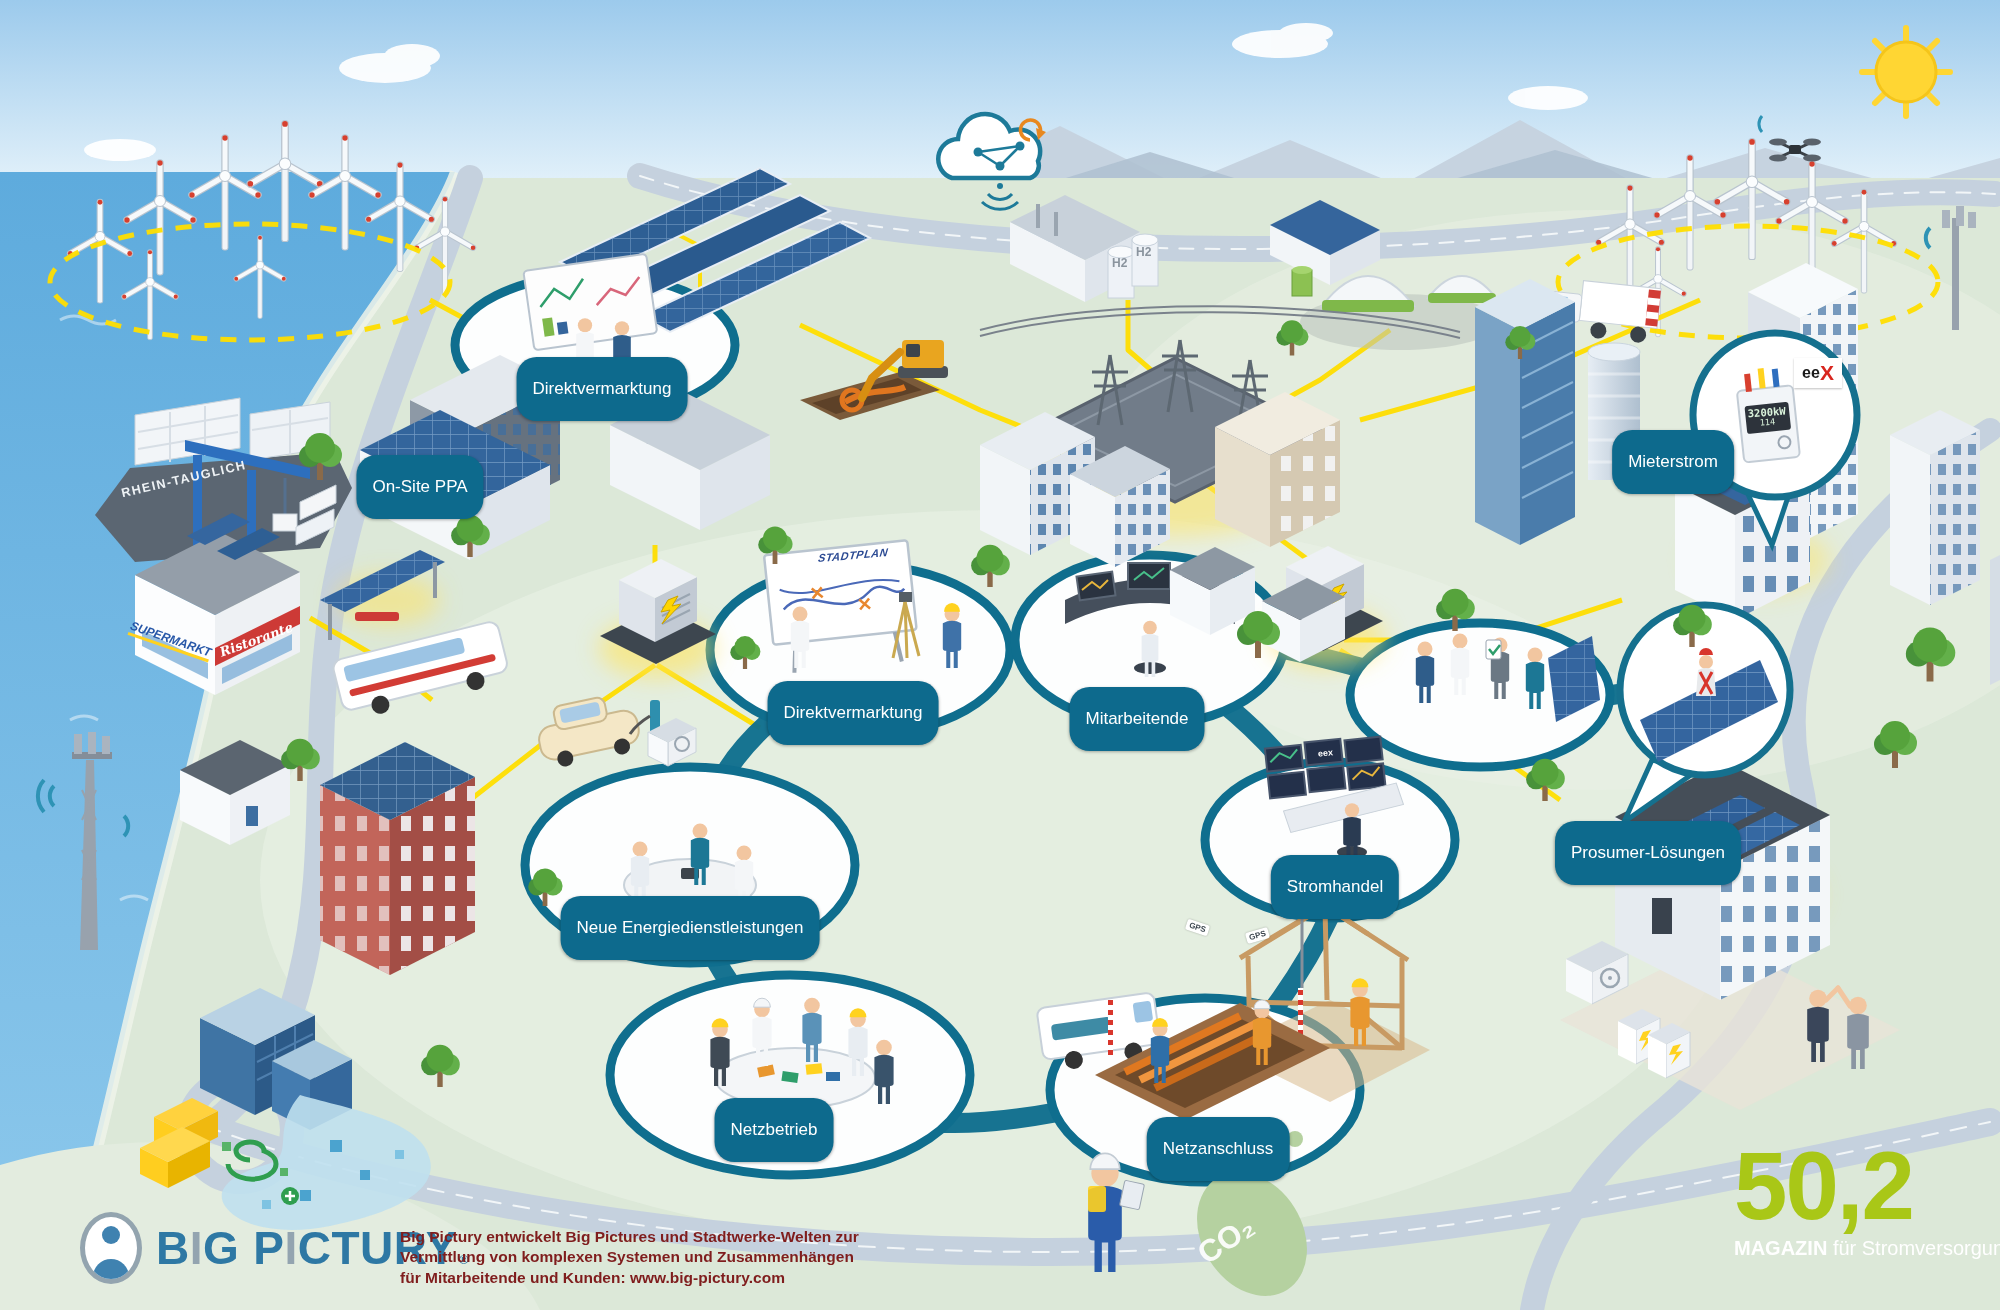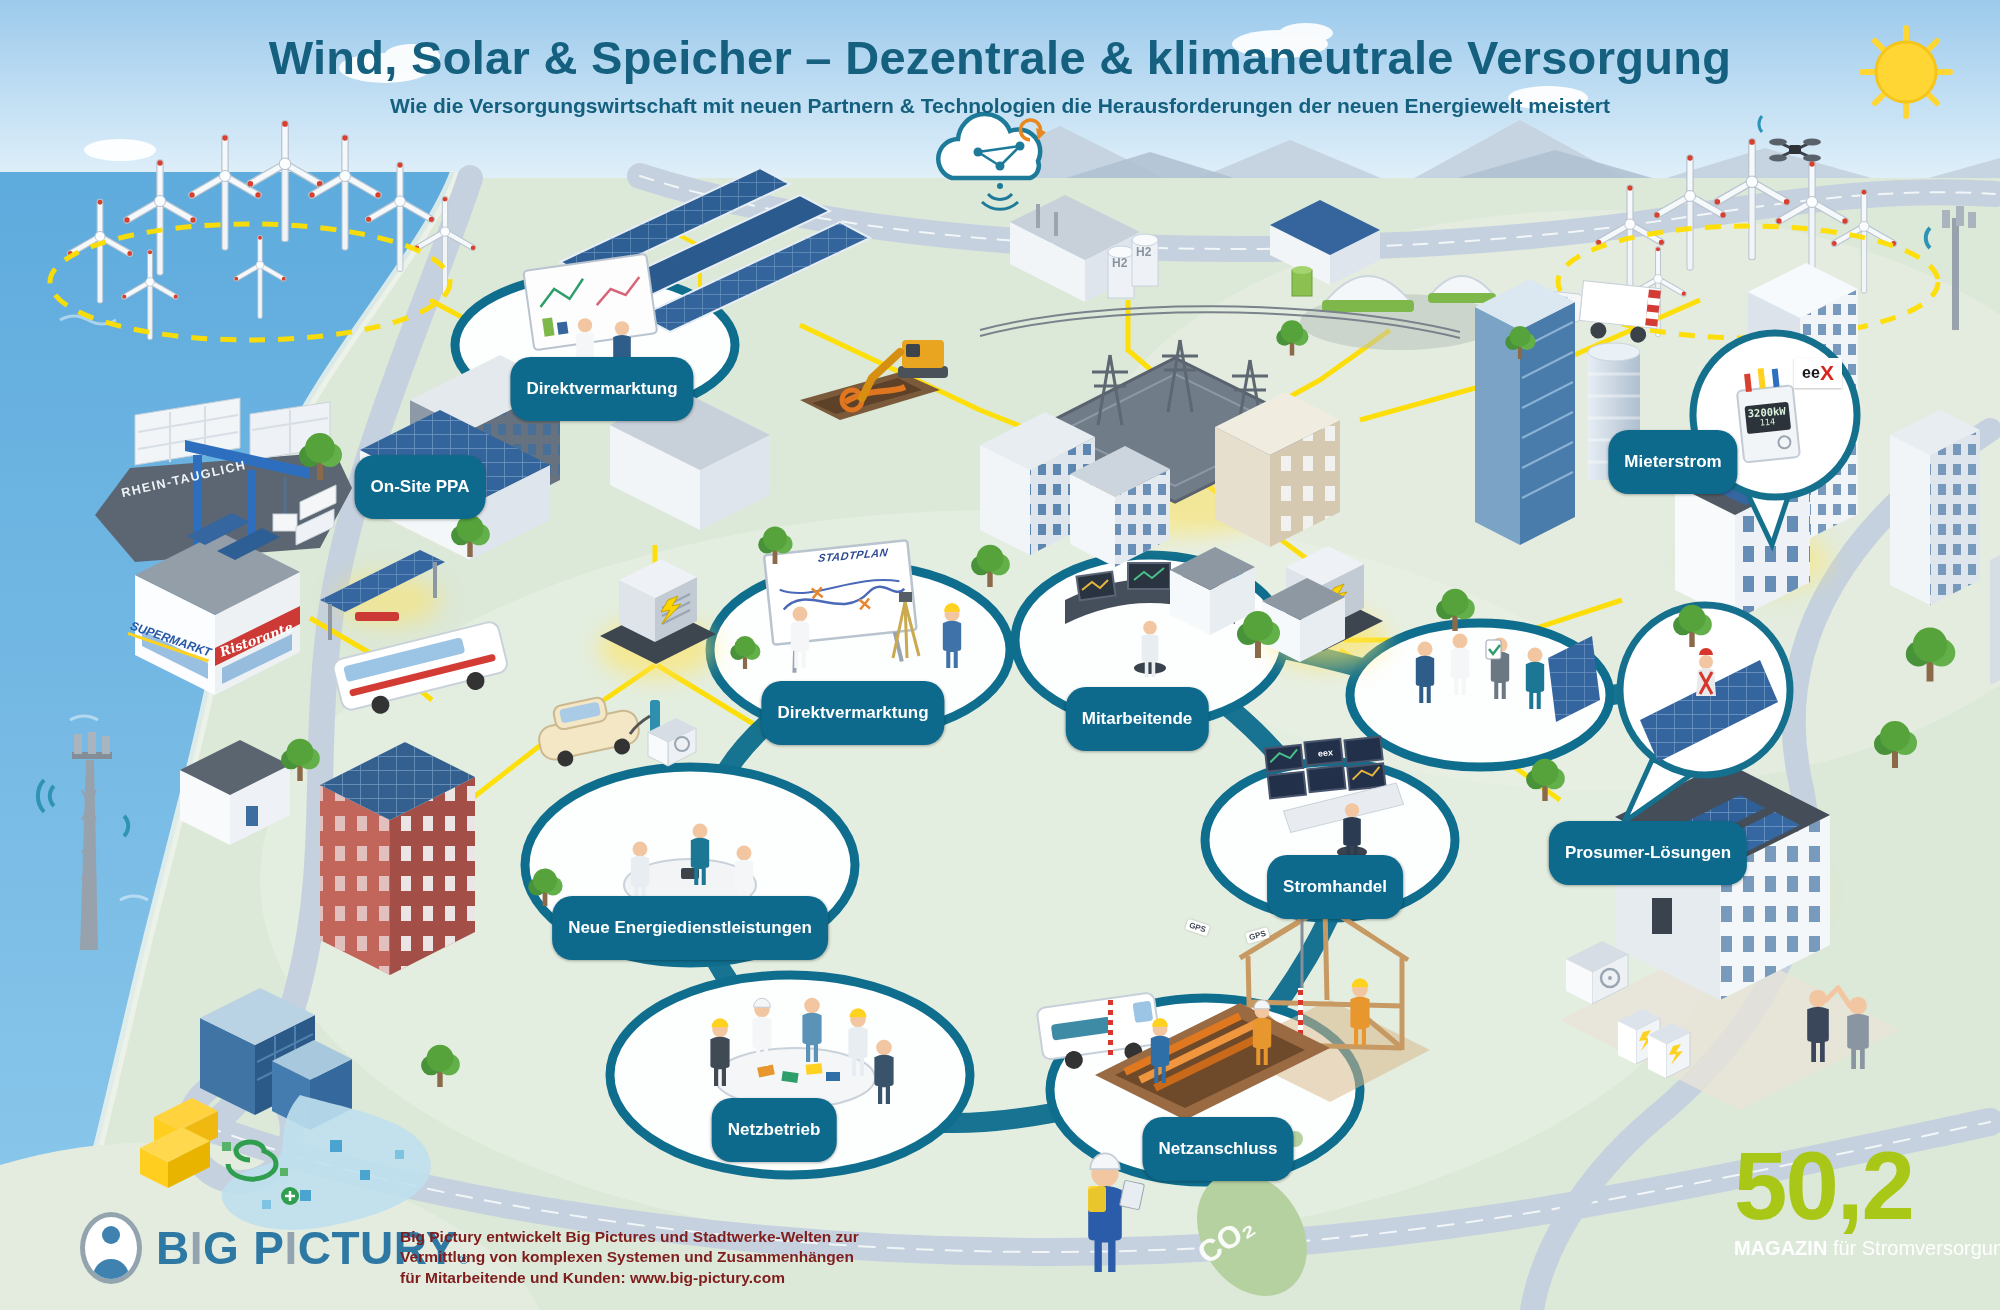--- a/index.html
+++ b/index.html
@@ -1,21 +1,21 @@
 <!DOCTYPE html>
 <html><head>
 <meta charset="utf-8">
 <style>
   html,body{margin:0;padding:0;background:#fff}
   .stage{position:relative;width:2000px;height:1310px;overflow:hidden;font-family:"Liberation Sans",sans-serif}
   .stage svg{position:absolute;left:0;top:0}
   .ov{position:absolute;white-space:nowrap}
   .title{left:0;right:0;top:30px;text-align:center;font-size:47px;font-weight:800;color:#14607e;letter-spacing:.3px}
   .subtitle{left:0;right:0;top:94px;text-align:center;font-size:21px;font-weight:bold;color:#14607e}
-  .badge{transform:translate(-50%,-50%);background:#0d6a8d;color:#fff;font-weight:bold;font-size:17px;padding:22px 16px;border-radius:20px;box-shadow:0 1px 3px rgba(0,0,0,.3)}
+  .badge{transform:translate(-50%,-50%);background:#0d6a8d;color:#fff;font-weight:normal;font-size:17px;padding:22px 16px;border-radius:20px;box-shadow:0 1px 3px rgba(0,0,0,.3)}
   .lbl{transform-origin:center;font-weight:bold}
   .rhein{left:120px;top:472px;color:#eef2f5;font-size:12.5px;letter-spacing:1.5px;transform:rotate(-13deg)}
   .superm{left:128px;top:632px;color:#2757a8;font-size:12px;font-style:italic;border-bottom:3px solid #ffd21f;transform:rotate(19deg)}
   .risto{left:218px;top:632px;color:#fff;font-size:13px;font-style:italic;font-family:"DejaVu Serif",serif;transform:rotate(-20deg)}
   .h2a{left:1112px;top:256px}.h2b{left:1136px;top:245px}
   .h2a,.h2b{color:#8a949e;font-size:12px}
   .stadt{left:818px;top:549px;color:#2b4a93;font-size:11px;font-style:italic;letter-spacing:.5px;transform:rotate(-5deg) skewX(-12deg)}
   .eexbox{left:1794px;top:358px;width:48px;height:30px;background:#fff;display:flex;align-items:center;justify-content:center;box-shadow:0 1px 2px rgba(0,0,0,.25)}
   .eexbox .b{font-size:16px;font-weight:800;color:#1a1a1a}
   .eexbox .r{font-size:21px;font-weight:800;color:#d8261f}
@@ -850,22 +850,20 @@
         <use href="#tr" transform="translate(745,662) scale(.7)"></use>
         <use href="#tr" transform="translate(545,898) scale(.8)"></use>
         <use href="#tr" transform="translate(1545,792) scale(.9)"></use>
         <use href="#tr" transform="translate(1895,758)"></use>
         <use href="#tr" transform="translate(440,1078) scale(.9)"></use>
         <use href="#tr" transform="translate(1520,352) scale(.7)"></use>
         <use href="#tr" transform="translate(1292,348) scale(.75)"></use>
 </g>
 </svg>
 
-<div class="ov title">Wind, Solar &amp; Speicher – Dezentrale &amp; klimaneutrale Versorgung</div>
-<div class="ov subtitle">Wie die Versorgungswirtschaft mit neuen Partnern &amp; Technologien die Herausforderungen der neuen Energiewelt meistert</div>
 
 <div class="ov badge" style="left:602px;top:389px">Direktvermarktung</div>
 <div class="ov badge" style="left:420px;top:487px">On-Site PPA</div>
 <div class="ov badge" style="left:1673px;top:462px">Mieterstrom</div>
 <div class="ov badge" style="left:853px;top:713px">Direktvermarktung</div>
 <div class="ov badge" style="left:1137px;top:719px">Mitarbeitende</div>
 <div class="ov badge" style="left:1648px;top:853px">Prosumer-Lösungen</div>
 <div class="ov badge" style="left:1335px;top:887px">Stromhandel</div>
 <div class="ov badge" style="left:690px;top:928px">Neue Energiedienstleistungen</div>
 <div class="ov badge" style="left:774px;top:1130px">Netzbetrieb</div>

